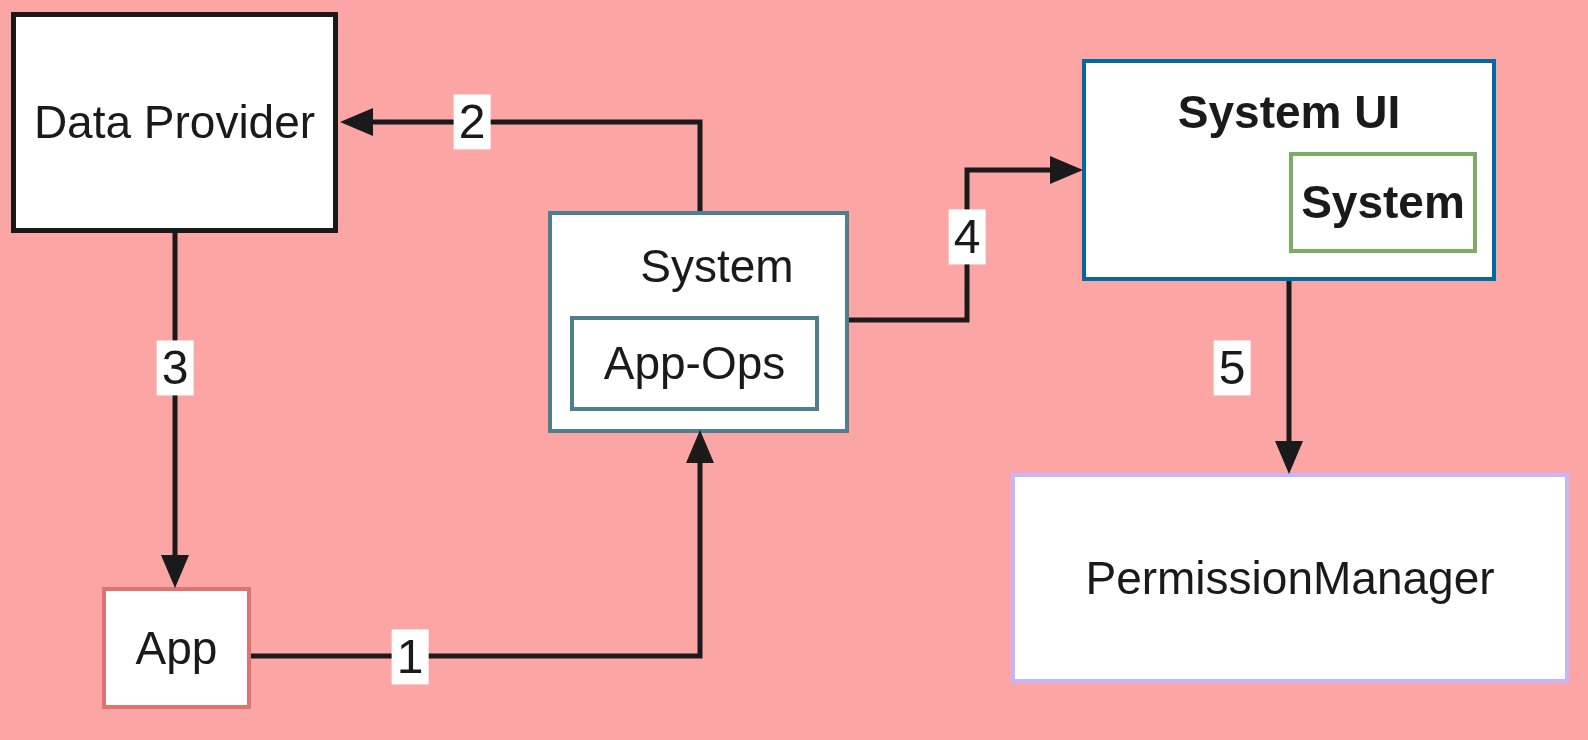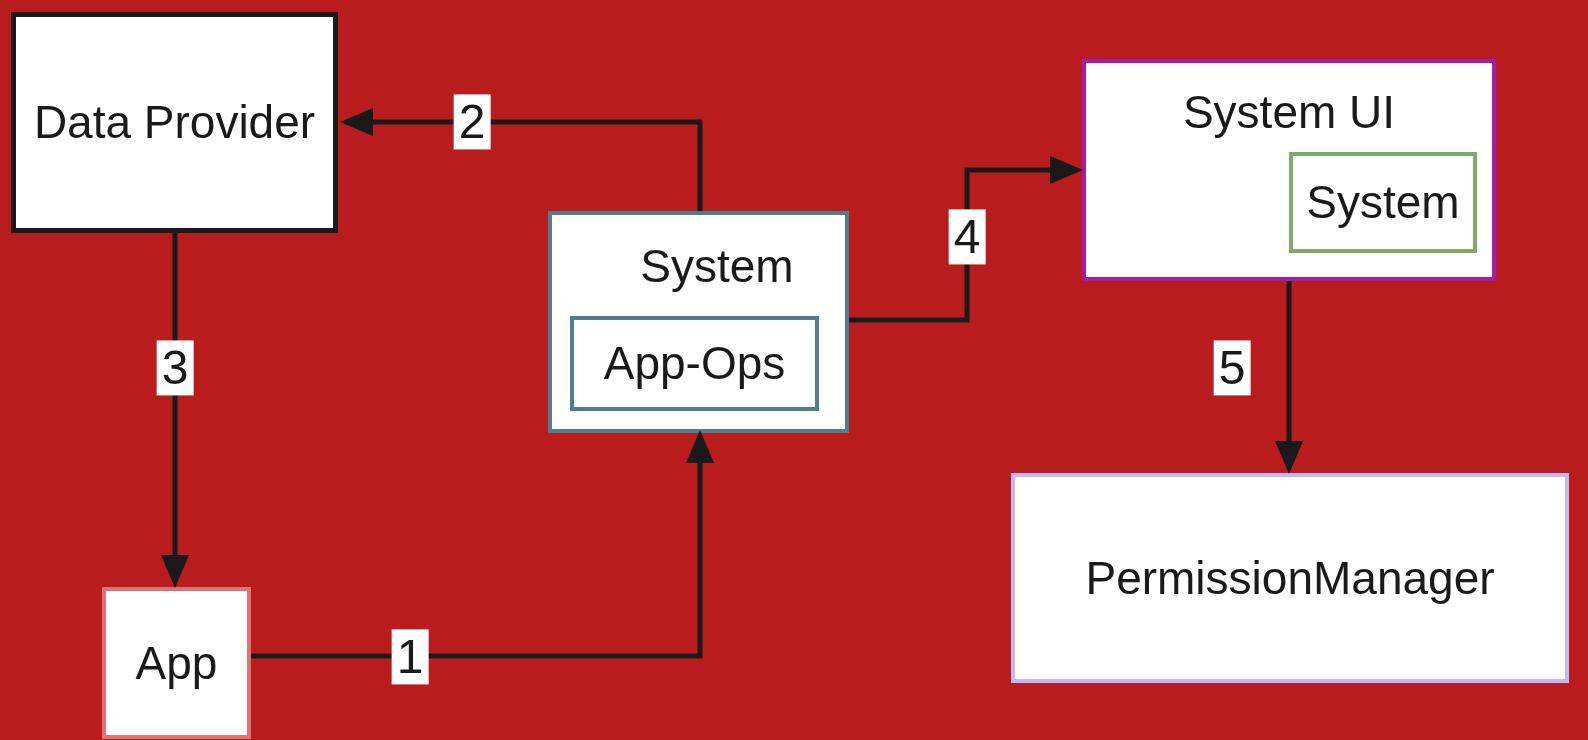--- a/index.html
+++ b/index.html
@@ -1,20 +1,20 @@
 <!DOCTYPE html>
 <html><head>
 <meta charset="utf-8">
 <style>
   html, body { margin: 0; padding: 0; background: #ffffff; }
   #canvas {
     position: relative;
     width: 1588px;
     height: 740px;
-    background: #b91c1c;
+    background: #fca5a5;
     font-family: "Liberation Sans", sans-serif;
     color: #1a1a1a;
     overflow: hidden;
   }
   .node {
     position: absolute;
     box-sizing: border-box;
     background: #ffffff;
     display: flex;
     align-items: center;
@@ -23,25 +23,25 @@
     line-height: 1.1;
     white-space: nowrap;
   }
   .node.titled { display: block; }
   .node-title {
     text-align: center;
     font-size: 46px;
     white-space: nowrap;
   }
   #data-provider { left: 11px;  top: 12px;  width: 327px; height: 221px; border: 5px solid #1a1a1a; }
-  #app           { left: 102px; top: 587px; width: 149px; height: 152px; border: 4px solid #dd7373; }
+  #app           { left: 102px; top: 587px; width: 149px; height: 122px; border: 4px solid #dd7373; }
   #system        { left: 548px; top: 211px; width: 301px; height: 222px; border: 4px solid #4f7f8f; padding-left: 37px; }
   #system .node-title { margin-top: 26px; }
   #app-ops       { left: 18px;  top: 101px; width: 249px; height: 95px;  border: 4px solid #4f7f8f; }
-  #system-ui     { left: 1082px; top: 59px; width: 414px; height: 222px; border: 4px solid #a21caf; }
+  #system-ui     { left: 1082px; top: 59px; width: 414px; height: 222px; border: 4px solid #0369a1; font-weight: bold; }
   #system-ui .node-title { margin-top: 24px; }
   #dialog        { left: 203px; top: 89px;  width: 188px; height: 101px; border: 4px solid #7dad64; }
   #permission-manager { left: 1011px; top: 473px; width: 558px; height: 210px; border: 4px solid #c4b5fd; }
 
   #edge-layer { position: absolute; left: 0; top: 0; width: 1588px; height: 740px; }
   #edge-layer polyline { fill: none; stroke: #1a1a1a; stroke-width: 5; }
   #edge-layer polygon  { fill: #1a1a1a; stroke: none; }
 
   .edge-label {
     position: absolute;

